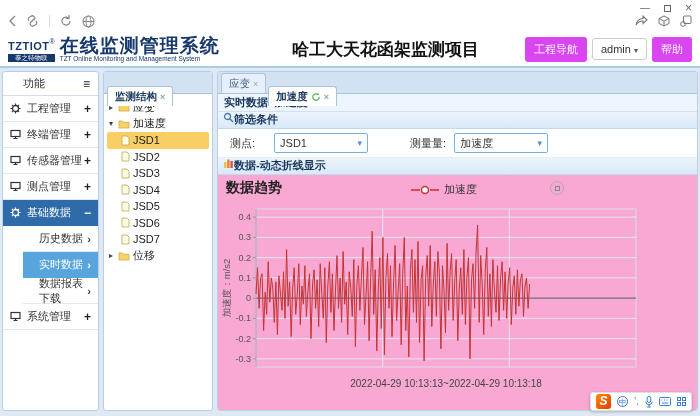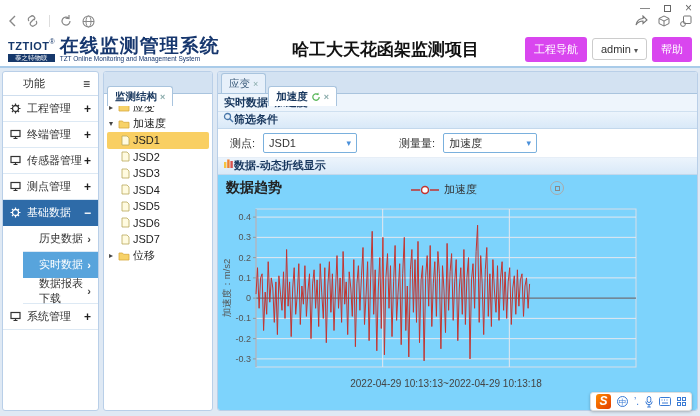--- a/index.html
+++ b/index.html
@@ -62,27 +62,27 @@
   .twisty { width:8px; font-size:8px; color:#444; text-align:center; }
   .tnode.leaf { padding-left:14px; }
   .tnode.sel { background:#f9cf63; border-radius:2px; }
   .ticon { display:flex; }
 
   
   .main { flex:1; display:flex; flex-direction:column; overflow:hidden; }
   .breadcrumb { height:18px; background:#eef5fc; border-bottom:1px solid #cfe0f0; display:flex; align-items:center; padding-left:6px; font-size:11px; font-weight:bold; color:#17365d; }
   .filter-head, .panel-head { height:17px; background:linear-gradient(#ecf4fc,#d9e9f8); border-bottom:1px solid #c3d8ec; display:flex; align-items:flex-start; padding-left:5px; font-size:11px; font-weight:bold; color:#17365d; }
   .filter-row { height:29px; background:#fff; display:flex; align-items:center; padding-left:12px; font-size:11px; color:#333; border-bottom:1px solid #e6eef7; }
-  .fld-label { margin-right:8px; }
+  .fld-label { margin-right:19px; }
   .fld-label2 { margin-left:42px; margin-right:8px; }
   .select { width:94px; height:20px; border:1px solid #7ab0dd; border-radius:2px; display:flex; align-items:center; justify-content:space-between; padding:0 5px; font-size:11px; color:#333; cursor:pointer; background:#fff; }
   .select .caret2 { color:#4a90d9; font-size:9px; }
 
   
-  .chart-wrap { flex:1; position:relative; background:#7dd3fc; }
+  .chart-wrap { flex:1; position:relative; background:#f9a8d4; }
   .chart-title { position:absolute; left:8px; top:4px; font-size:14px; font-weight:bold; color:#222; }
   .legend { position:absolute; left:36px; width:380px; top:7px; display:flex; justify-content:center; align-items:center; gap:5px; font-size:11px; color:#333; }
   .save-btn { position:absolute; left:332px; top:6px; width:14px; height:14px; border:1px solid #aaa; border-radius:50%; display:flex; align-items:center; justify-content:center; cursor:pointer; }
   .save-inner { width:5px; height:5px; border:1px solid #888; }
   #chart-svg { position:absolute; top:24px; left:2px; }
 
   
   .ime-bar { position:fixed; right:8px; bottom:5px; height:19px; background:#fff; border:1px solid #e0e0e0; border-radius:3px; box-shadow:0 1px 3px rgba(0,0,0,.25); display:flex; align-items:center; gap:6px; padding:0 5px; }
   .sogou-logo { width:15px; height:15px; background:linear-gradient(135deg,#ff8a00,#e23c00); border-radius:3px; color:#fff; font-weight:bold; font-style:italic; font-size:12px; line-height:15px; text-align:center; }
   .ime-ico { color:#3a7bd5; font-size:10px; display:flex; align-items:center; }

